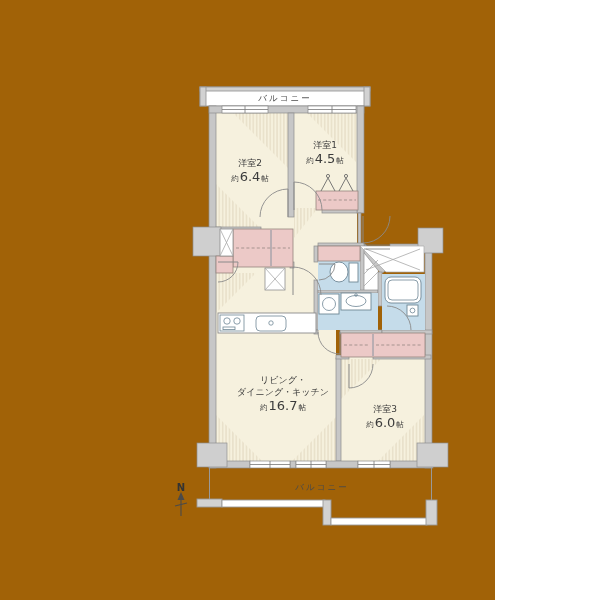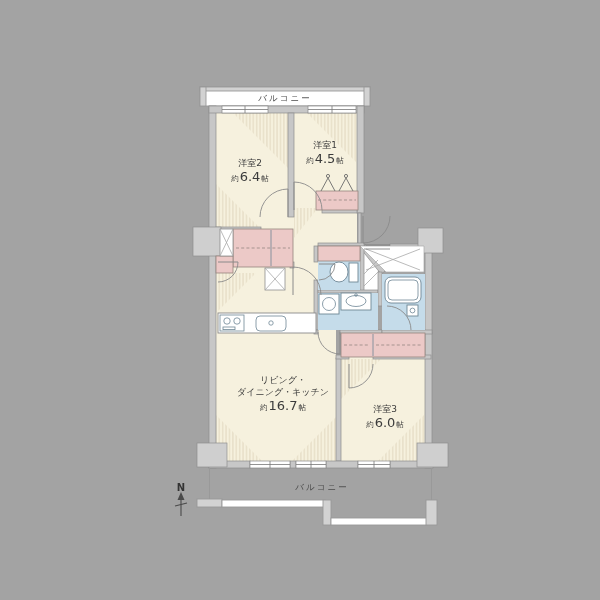--- a/index.html
+++ b/index.html
@@ -1,17 +1,17 @@
 <!DOCTYPE html>
 <html><head>
 <meta charset="utf-8">
 <style>
   html,body{margin:0;padding:0;background:#ffffff;width:600px;height:600px;overflow:hidden;}
   body{font-family:"DejaVu Sans",sans-serif;}
-  #stage{position:relative;width:600px;height:600px;background:#a3a3a3;}
+  #stage{position:relative;width:495px;height:600px;background:#a16207;}
   svg{position:absolute;left:0;top:0;}
   text{fill:#3b3b3b;}
   .room-name{font-size:9px;}
   .area-small{font-size:7.5px;}
   .area-num{font-size:13px;font-weight:500;}
   .balcony-label{font-size:8.5px;letter-spacing:2px;fill:#4a4a4a;}
   .north-label{font-size:10px;font-weight:600;fill:#333;}
   .wall{fill:#c7c7c7;stroke:#8e8e8e;stroke-width:0.7;}
   .pillar{fill:#cfcfcf;stroke:#8e8e8e;stroke-width:0.7;}
   .floor-cream{fill:#f6f1de;}

